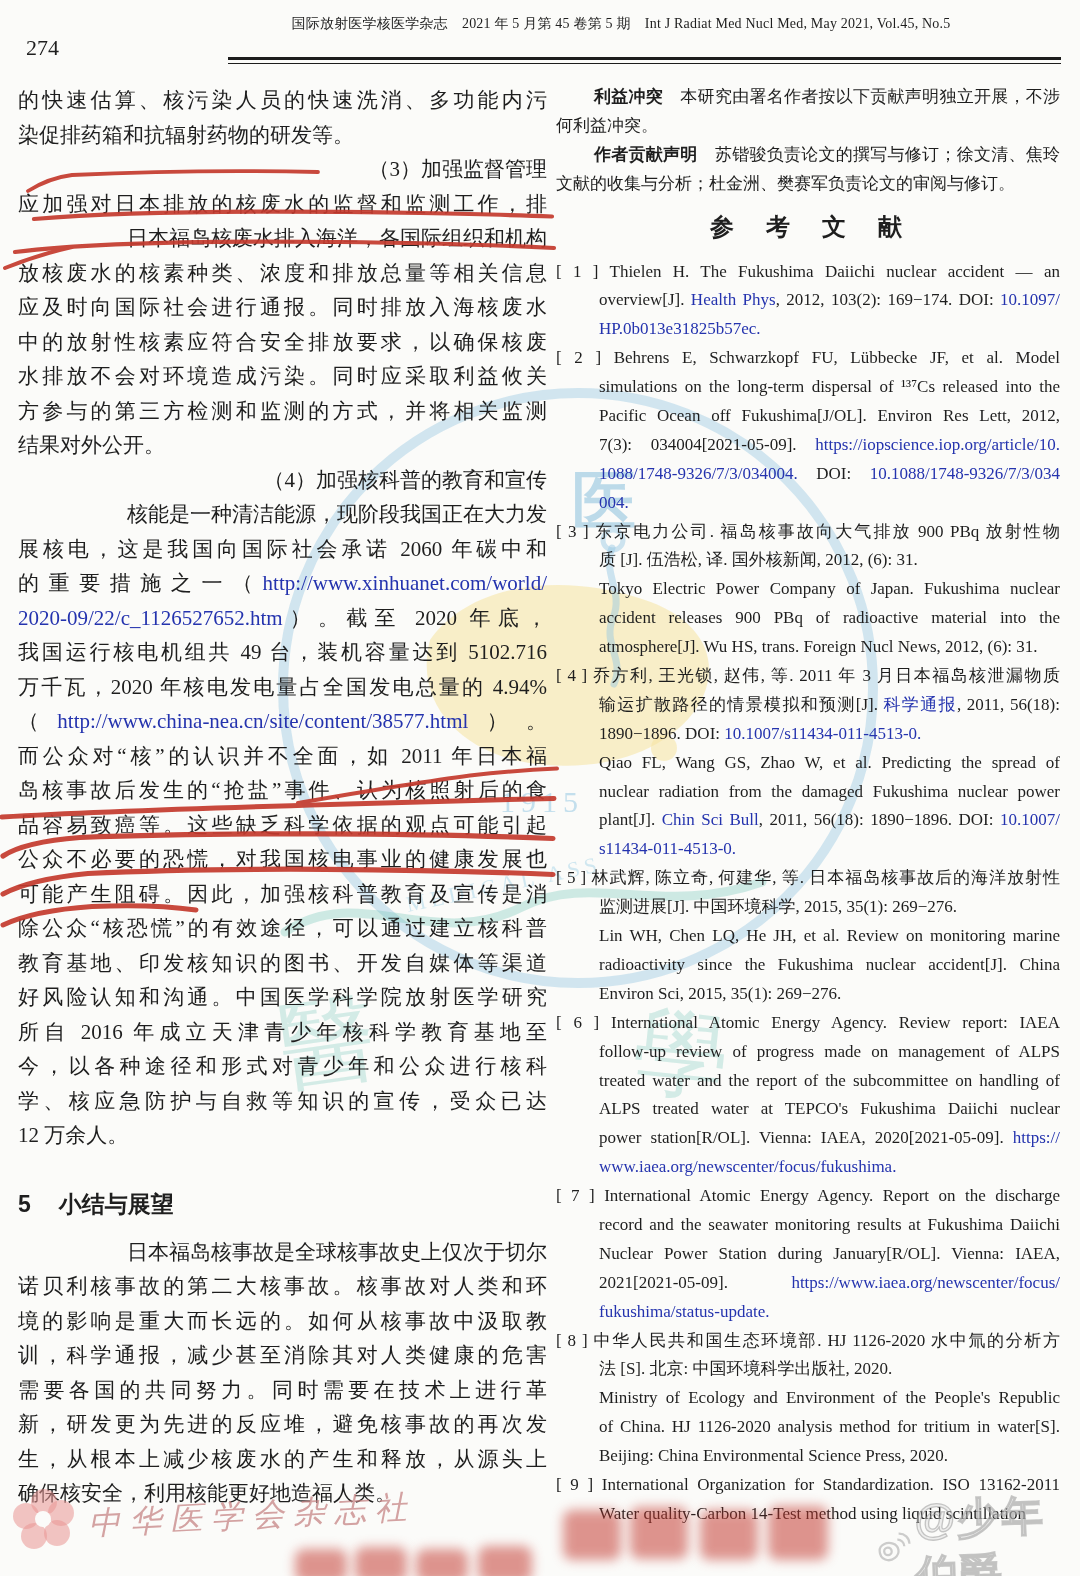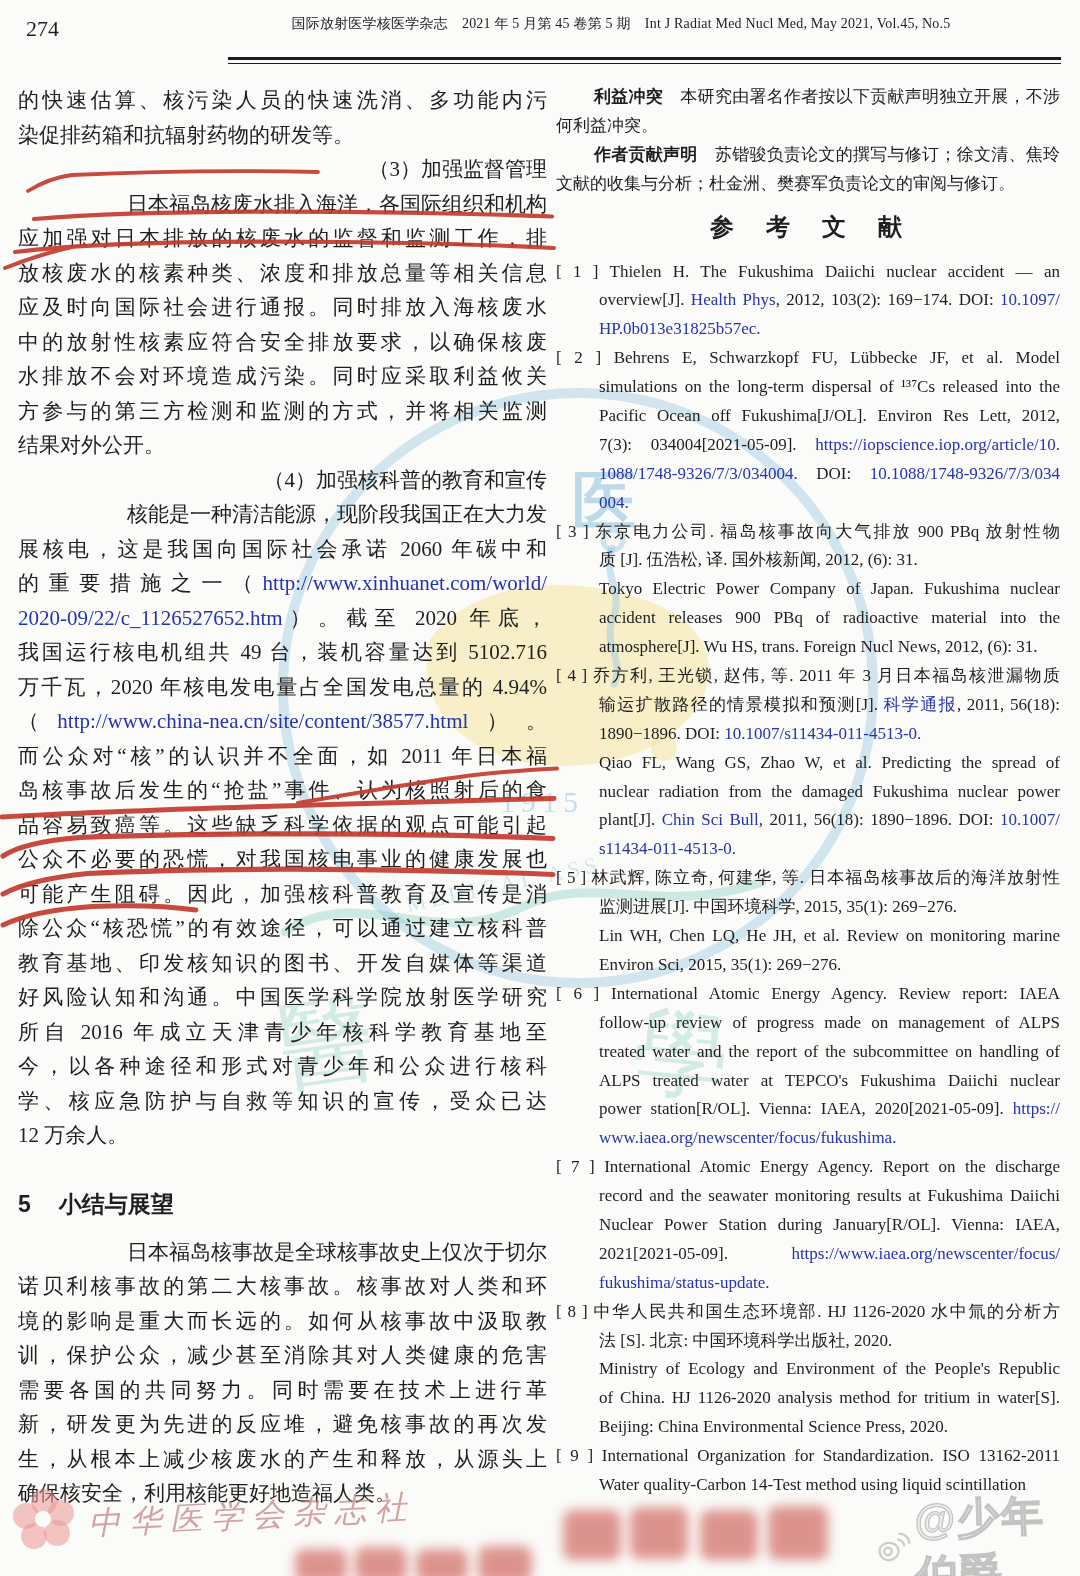--- a/index.html
+++ b/index.html
@@ -1,19 +1,19 @@
 <!DOCTYPE html>
 <html><head>
 <meta charset="utf-8">
 <style>
   html,body{margin:0;padding:0;background:#8a8a8a;}
   .page{position:relative;width:1080px;height:1576px;margin:0 auto;background:#fbfbf9;
         overflow:hidden;font-family:"Liberation Serif","DejaVu Serif",serif;color:#1e1e1e;}
   
-  .hdr-num{position:absolute;left:26px;top:16px;font-size:22px;}
+  .hdr-num{position:absolute;left:26px;top:35px;font-size:22px;}
   .hdr-title{position:absolute;left:180px;top:15px;width:882px;text-align:center;font-size:14px;letter-spacing:.2px;}
   .rule1{position:absolute;left:228px;top:57px;width:833px;height:2.6px;background:#1d1d1d;}
   .rule2{position:absolute;left:228px;top:62.6px;width:833px;height:1.4px;background:#1d1d1d;}
   
   .col{position:absolute;z-index:2;}
   .col-left{left:18px;top:83px;width:529px;}
   .col-right{left:556px;top:83px;width:504px;}
   .tl{height:34.5px;line-height:34.5px;font-size:21px;overflow:hidden;}
   .col-right .tl{height:28.9px;line-height:28.9px;font-size:17px;}
   .just{text-align:justify;}
@@ -62,22 +62,22 @@
   <div class="hdr-num">274</div>
   <div class="hdr-title">国际放射医学核医学杂志　2021 年 5 月第 45 卷第 5 期　Int J Radiat Med Nucl Med, May 2021, Vol.45, No.5</div>
   <div class="rule1"></div>
   <div class="rule2"></div>
 
   <div class="col col-left">
     <div>
         <div class="tl just"><span>的快速估算、核污染人员的快速洗消、多功能内污</span></div>
         <div class="tl"><span>染促排药箱和抗辐射药物的研发等。</span></div>
         <div class="tl ind"><span>（3）加强监督管理</span></div>
+        <div class="tl just"><span>应加强对日本排放的核废水的监督和监测工作，排</span></div>
         <div class="tl ind just"><span>日本福岛核废水排入海洋，各国际组织和机构</span></div>
-        <div class="tl just"><span>应加强对日本排放的核废水的监督和监测工作，排</span></div>
         <div class="tl just"><span>放核废水的核素种类、浓度和排放总量等相关信息</span></div>
         <div class="tl just"><span>应及时向国际社会进行通报。同时排放入海核废水</span></div>
         <div class="tl just"><span>中的放射性核素应符合安全排放要求，以确保核废</span></div>
         <div class="tl just"><span>水排放不会对环境造成污染。同时应采取利益攸关</span></div>
         <div class="tl just"><span>方参与的第三方检测和监测的方式，并将相关监测</span></div>
         <div class="tl"><span>结果对外公开。</span></div>
         <div class="tl ind"><span>（4）加强核科普的教育和宣传</span></div>
         <div class="tl ind just"><span>核能是一种清洁能源，现阶段我国正在大力发</span></div>
         <div class="tl just"><span>展核电，这是我国向国际社会承诺 2060 年碳中和</span></div>
         <div class="tl just"><span>的重要措施之一（</span><span class="link">http://www.xinhuanet.com/world/</span></div>
@@ -98,21 +98,21 @@
         <div class="tl just"><span>学、核应急防护与自救等知识的宣传，受众已达</span></div>
         <div class="tl"><span>12 万余人。</span></div>
       </div>
     <div class="sec5">
       <span class="n">5</span><span>小结与展望</span>
     </div>
     <div>
         <div class="tl ind just"><span>日本福岛核事故是全球核事故史上仅次于切尔</span></div>
         <div class="tl just"><span>诺贝利核事故的第二大核事故。核事故对人类和环</span></div>
         <div class="tl just"><span>境的影响是重大而长远的。如何从核事故中汲取教</span></div>
-        <div class="tl just"><span>训，保护公众，减少甚至消除其对人类健康的危害</span></div>
+        <div class="tl just"><span>训，科学通报，减少甚至消除其对人类健康的危害</span></div>
         <div class="tl just"><span>需要各国的共同努力。同时需要在技术上进行革</span></div>
         <div class="tl just"><span>新，研发更为先进的反应堆，避免核事故的再次发</span></div>
         <div class="tl just"><span>生，从根本上减少核废水的产生和释放，从源头上</span></div>
         <div class="tl"><span>确保核安全，利用核能更好地造福人类。</span></div>
       </div>
   </div>
 
   <div class="col col-right">
     <div>
         <div class="tl just"><span class="b">利益冲突</span><span>　本研究由署名作者按以下贡献声明独立开展，不涉及任</span></div>
@@ -139,20 +139,21 @@
         <div class="tl just"><span>[ 4 ]  乔方利, 王光锁, 赵伟, 等. 2011 年 3 月日本福岛核泄漏物质</span></div>
         <div class="tl ind just"><span>输运扩散路径的情景模拟和预测[J]. </span><span class="link">科学通报</span><span>, 2011, 56(18):</span></div>
         <div class="tl ind"><span>1890−1896. DOI: </span><span class="link">10.1007/s11434-011-4513-0.</span></div>
         <div class="tl ind just"><span>Qiao FL, Wang GS, Zhao W, et al. Predicting the spread of</span></div>
         <div class="tl ind just"><span>nuclear radiation from the damaged Fukushima nuclear power</span></div>
         <div class="tl ind just"><span>plant[J]. </span><span class="link">Chin Sci Bull</span><span>, 2011, 56(18): 1890−1896. DOI: </span><span class="link">10.1007/</span></div>
         <div class="tl ind"><span class="link">s11434-011-4513-0.</span></div>
         <div class="tl just"><span>[ 5 ]  林武辉, 陈立奇, 何建华, 等. 日本福岛核事故后的海洋放射性</span></div>
         <div class="tl ind"><span>监测进展[J]. 中国环境科学, 2015, 35(1): 269−276.</span></div>
         <div class="tl ind just"><span>Lin WH, Chen LQ, He JH, et al. Review on monitoring marine</span></div>
+        <div class="tl ind just"><span>radioactivity since the Fukushima nuclear accident[J]. China</span></div>
         <div class="tl ind"><span>Environ Sci, 2015, 35(1): 269−276.</span></div>
         <div class="tl just"><span>[ 6 ]  International Atomic Energy Agency. Review report: IAEA</span></div>
         <div class="tl ind just"><span>follow-up review of progress made on management of ALPS</span></div>
         <div class="tl ind just"><span>treated water and the report of the subcommittee on handling of</span></div>
         <div class="tl ind just"><span>ALPS treated water at TEPCO's Fukushima Daiichi nuclear</span></div>
         <div class="tl ind just"><span>power station[R/OL]. Vienna: IAEA, 2020[2021-05-09]. </span><span class="link">https://</span></div>
         <div class="tl ind"><span class="link">www.iaea.org/newscenter/focus/fukushima.</span></div>
         <div class="tl just"><span>[ 7 ]  International Atomic Energy Agency. Report on the discharge</span></div>
         <div class="tl ind just"><span>record and the seawater monitoring results at Fukushima Daiichi</span></div>
         <div class="tl ind just"><span>Nuclear Power Station during January[R/OL]. Vienna: IAEA,</span></div>

